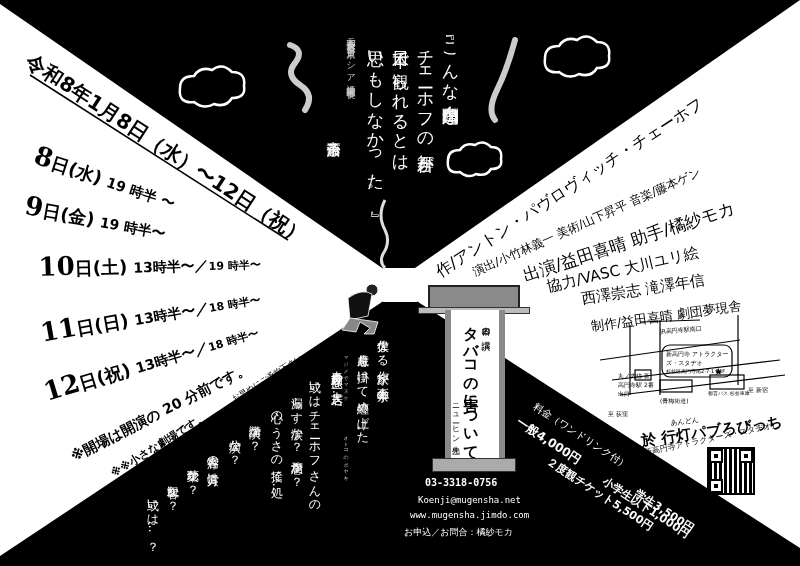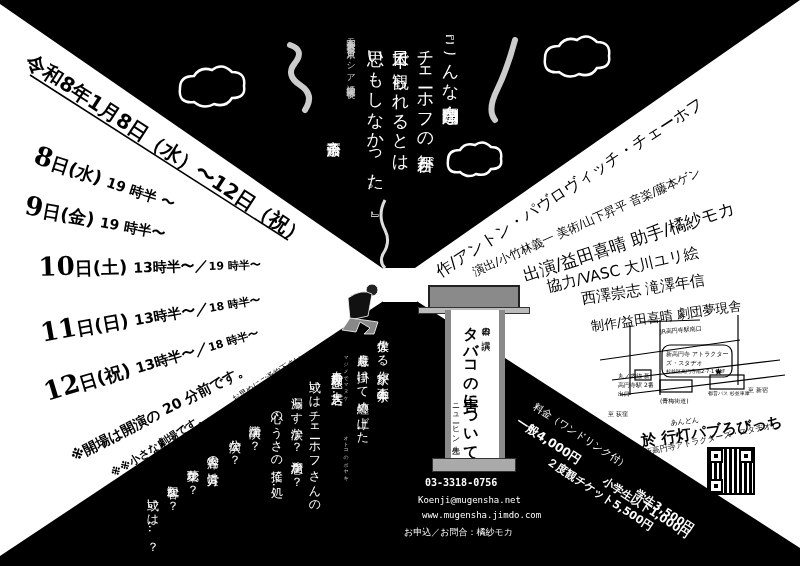--- a/index.html
+++ b/index.html
@@ -145,20 +145,20 @@
 <div class="vert" style="left:268px;top:402px;font-size:12px;">心のうさの捨て処…</div>
 <div class="vert" style="left:246px;top:416px;font-size:12px;">講演か？</div>
 <div class="vert" style="left:226px;top:430px;font-size:12px;">公演か？</div>
 <div class="vert" style="left:204px;top:446px;font-size:12px;">客席の貴方は</div>
 <div class="vert" style="left:184px;top:460px;font-size:12px;">聴衆か？</div>
 <div class="vert" style="left:164px;top:476px;font-size:12px;">観客か？</div>
 <div class="vert" style="left:144px;top:490px;font-size:12px;">或いは…？</div>
 
 <div class="contact bold" style="left:425px;top:477px;font-size:10px;">03-3318-0756</div>
 <div class="contact" style="left:418px;top:495px;font-size:9px;">Koenji@mugensha.net</div>
-<div class="contact" style="left:410px;top:510px;font-size:9px;margin-left:12px;">www.mugensha.jimdo.com</div>
+<div class="contact" style="left:410px;top:510px;font-size:9px;">www.mugensha.jimdo.com</div>
 <div class="contact" style="left:404px;top:526px;font-size:9px;font-family:'DejaVu Sans',sans-serif;">お申込／お問合：橘紗モカ</div>
 
 <div class="abs rot wht" style="left:538px;top:400px;font-size:10px;transform:rotate(33deg);">料金（ワンドリンク付）</div>
 <div class="abs rot wht bold" style="left:522px;top:414px;font-size:12px;transform:rotate(33deg);">一般4,000円</div>
 <div class="abs rot wht bold" style="left:640px;top:486px;font-size:11px;transform:rotate(33deg);">学生3,500円</div>
 <div class="abs rot wht bold" style="left:608px;top:474px;font-size:11px;transform:rotate(33deg);">小学生以下1,000円</div>
 <div class="abs rot wht bold" style="left:552px;top:454px;font-size:11px;transform:rotate(33deg);">２度観チケット5,500円</div>
 
 </body></html>

